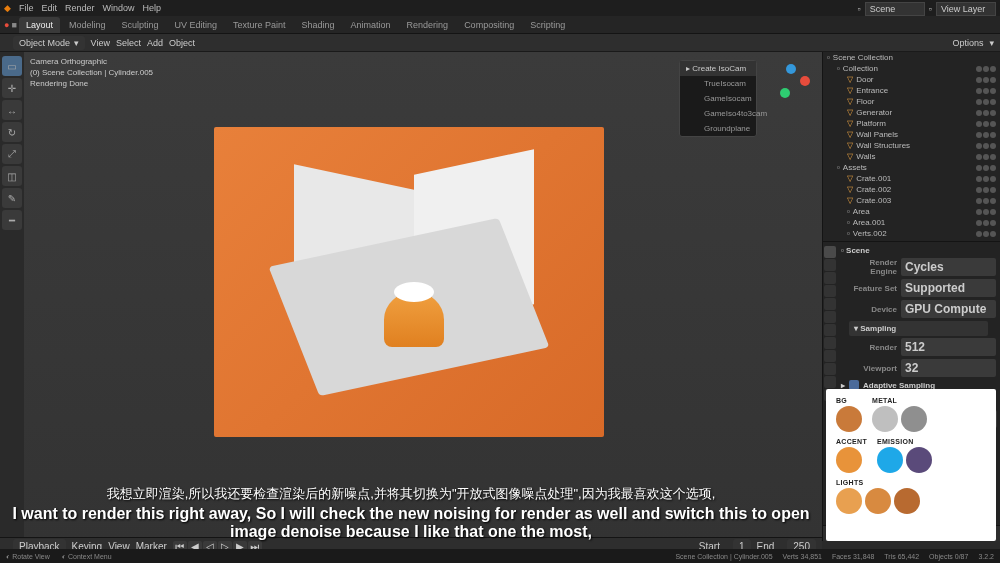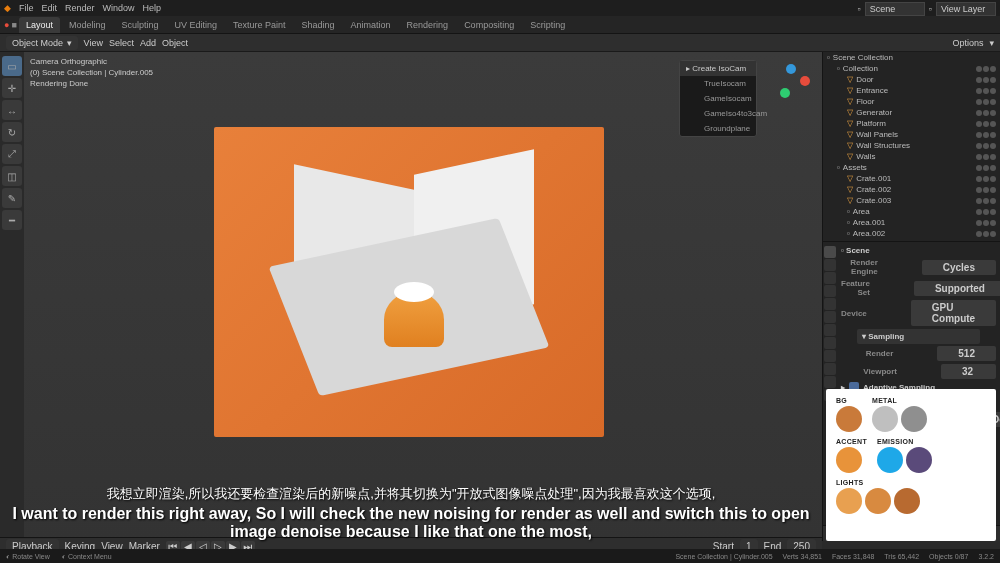--- a/index.html
+++ b/index.html
@@ -9,21 +9,21 @@
 .topmenu span { color: #bbb; cursor: pointer; }
 
 .workspace-tabs { height: 18px; background: #252525; display: flex; align-items: center; padding: 0 4px; gap: 2px; font-size: 9px; border-bottom: 1px solid #141414; }
 .ws-tab { padding: 3px 7px; color: #999; cursor: pointer; }
 .ws-tab.active { background: #3a3a3a; color: #eee; border-radius: 3px 3px 0 0; }
 
 .scene-bar { position: absolute; right: 4px; top: 2px; display: flex; gap: 4px; align-items: center; font-size: 9px; }
 .scene-bar input { background: #333; border: 1px solid #444; color: #ccc; padding: 1px 4px; font-size: 9px; width: 60px; }
 
 .header-bar { height: 18px; background: #2e2e2e; display: flex; align-items: center; padding: 0 6px; gap: 6px; font-size: 9px; border-bottom: 1px solid #1a1a1a; }
-.dropdown { background: #333; padding: 2px 6px; border-radius: 3px; display: flex; align-items: center; gap: 4px; }
+.dropdown { background: #333; padding: 2px 6px; border-radius: 3px; display: flex; align-items: center; gap: 4px; margin-left: 7px; }
 
 .main-layout { display: flex; height: calc(100% - 74px); }
 
 .left-tools { width: 24px; background: #2a2a2a; display: flex; flex-direction: column; gap: 2px; padding: 4px 2px; }
 .tool-btn { width: 20px; height: 20px; background: #3a3a3a; border-radius: 3px; display: flex; align-items: center; justify-content: center; font-size: 10px; color: #aaa; }
 .tool-btn.active { background: #4a6a8a; }
 
 .viewport { flex: 1; background: linear-gradient(#3b3b3b, #333); position: relative; }
 .render-info { position: absolute; top: 4px; left: 6px; font-size: 8px; color: #ccc; line-height: 1.4; }
 .render-preview { position: absolute; top: 75px; left: 190px; width: 390px; height: 310px; background: linear-gradient(135deg, #e8803a, #d86a28); border-radius: 2px; overflow: hidden; }
@@ -50,22 +50,22 @@
 .outliner .indent1 { padding-left: 14px; }
 .outliner .indent2 { padding-left: 24px; }
 
 .props { flex: 1; overflow: hidden; font-size: 8px; font-weight: bold; }
 .prop-tabs { width: 14px; float: left; display: flex; flex-direction: column; gap: 1px; padding-top: 4px; }
 .prop-tab { width: 12px; height: 12px; background: #333; border-radius: 2px; margin-left: 1px; }
 .prop-tab.active { background: #4a4a4a; }
 .prop-body { margin-left: 14px; padding: 4px; }
 .prop-row { display: flex; align-items: center; margin-bottom: 3px; gap: 4px; }
 .prop-row label { width: 56px; text-align: right; color: #888; font-size: 8px; }
-.prop-row .val { flex: 1; background: #3a3a3a; padding: 2px 21px; border-radius: 2px; color: #ccc; font-size: 10px; margin-left: 40px; }
-.panel-hdr { background: #333; padding: 3px 5px; margin: 3px 16px 2px; color: #ccc; border-radius: 2px; }
+.prop-row .val { flex: 1; background: #3a3a3a; padding: 2px 4px; border-radius: 2px; color: #ccc; font-size: 12px; }
+.panel-hdr { background: #333; padding: 3px 5px; margin: 3px 8px 2px; color: #ccc; border-radius: 2px; }
 .chk { width: 10px; height: 10px; background: #4a6a9a; border-radius: 2px; display: inline-block; }
 
 .palette { position: absolute; bottom: 22px; right: 4px; width: 170px; height: 152px; background: #fff; border-radius: 2px; padding: 8px 10px; font-size: 8px; }
 .palette .pal-row { display: flex; gap: 10px; margin-bottom: 6px; }
 .palette .pal-item { display: flex; flex-direction: column; gap: 2px; }
 .palette .pal-label { color: #222; font-weight: bold; font-size: 7px; letter-spacing: 0.3px; }
 .palette .swatches { display: flex; gap: 3px; }
 .palette .sw { width: 26px; height: 26px; border-radius: 50%; }
 
 .image-editor-hdr { height: 16px; background: #2e2e2e; border-top: 1px solid #141414; display: flex; align-items: center; padding: 0 4px; gap: 6px; font-size: 8px; }
@@ -286,21 +286,21 @@
           <div class="row indent2">▫ <span>Area</span><span class="dots">
               <span></span>
               <span></span>
               <span></span>
             </span></div>
           <div class="row indent2">▫ <span>Area.001</span><span class="dots">
               <span></span>
               <span></span>
               <span></span>
             </span></div>
-          <div class="row indent2">▫ <span>Area.002</span><span class="dots">
+          <div class="row indent2">▫ <span>Verts.002</span><span class="dots">
               <span></span>
               <span></span>
               <span></span>
             </span></div>
           <div class="row indent2">▫ <span>Area.003</span><span class="dots">
               <span></span>
               <span></span>
               <span></span>
             </span></div>
         </div>

